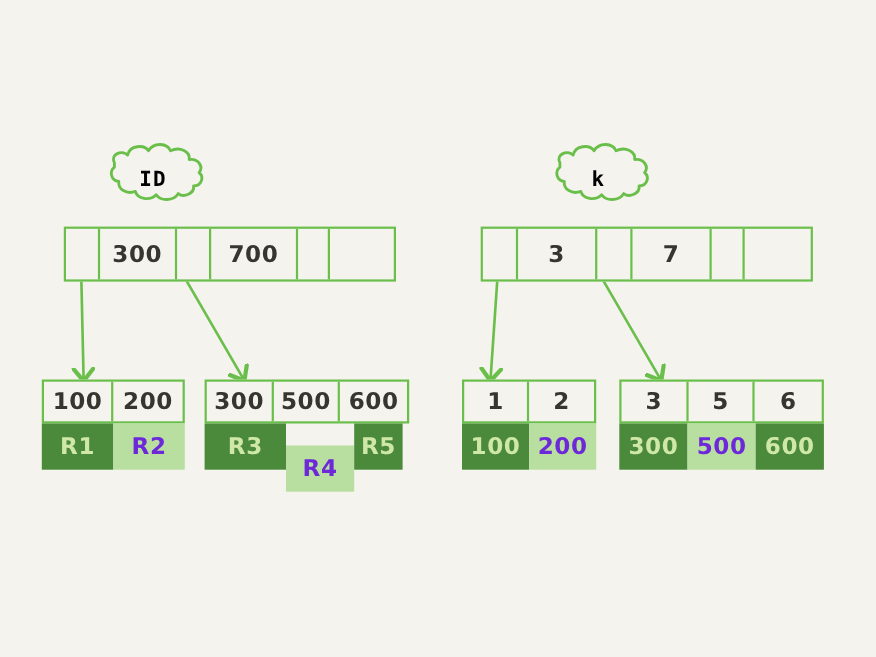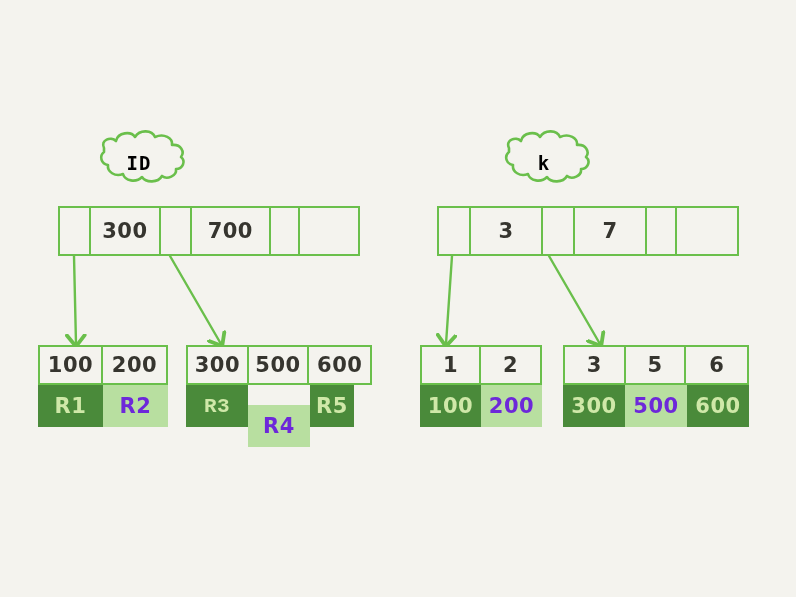--- a/index.html
+++ b/index.html
@@ -161,21 +161,21 @@
     </div>
   </div>
 
   <div class="leaf" style="left:186px; top:345px;">
     <div class="leaf-keys" style="width:186px; height:40px;">
       <div class="kcell" style="width:62px;">300</div>
       <div class="kcell" style="width:62px;">500</div>
       <div class="kcell" style="width:62px;">600</div>
     </div>
     <div class="leaf-recs" style="width:186px;">
-      <div class="rcell dark" style="width:62px; height:42px;font-family:Liberation Mono, monospace;">R3</div>
+      <div class="rcell dark" style="width:74px; height:42px;">R3</div>
       <div class="rcell light" style="width:62px; height:42px;margin-top:20px;">R4</div>
       <div class="rcell dark" style="width:44px; height:42px;">R5</div>
     </div>
   </div>
 
   <div class="cloud-label" style="left:509px; top:152px; width:70px;">k</div>
 
   <div class="node-row" style="left:437px; top:206px; width:302px; height:50px;">
     <div class="cell" style="width:32px;"></div>
     <div class="cell" style="width:72px;">3</div>

